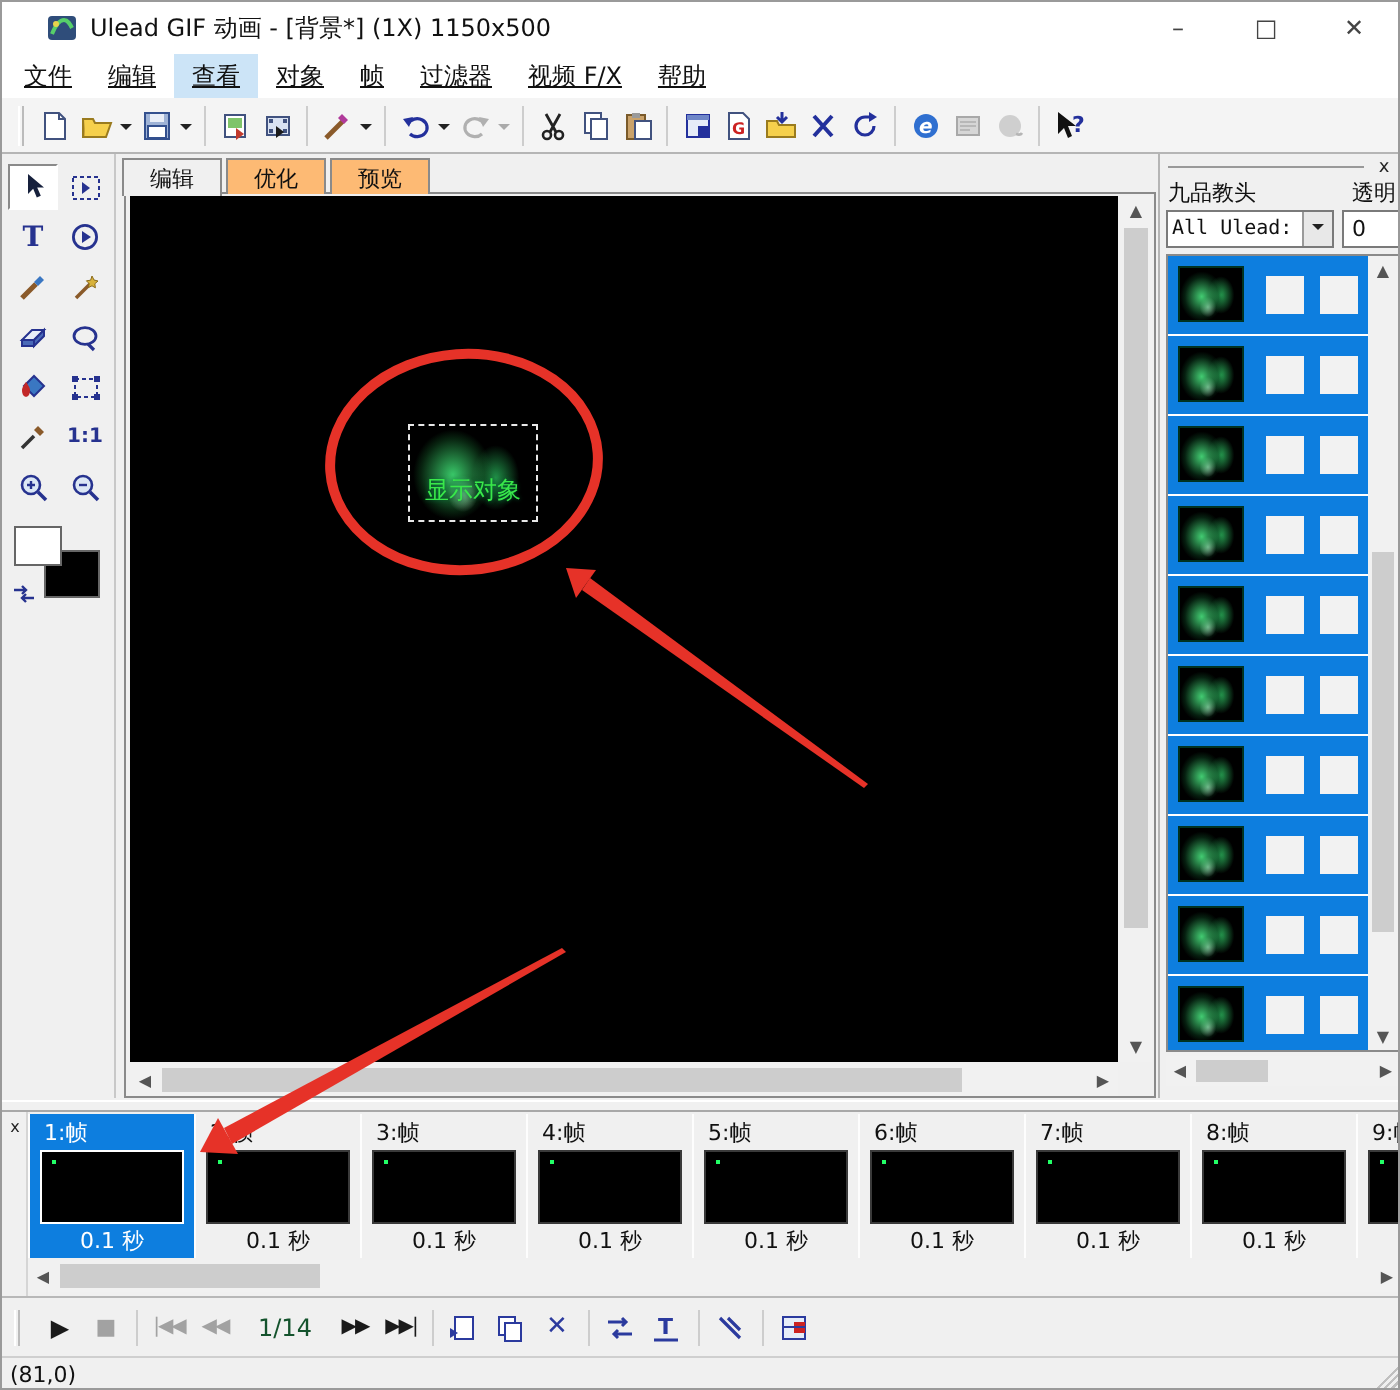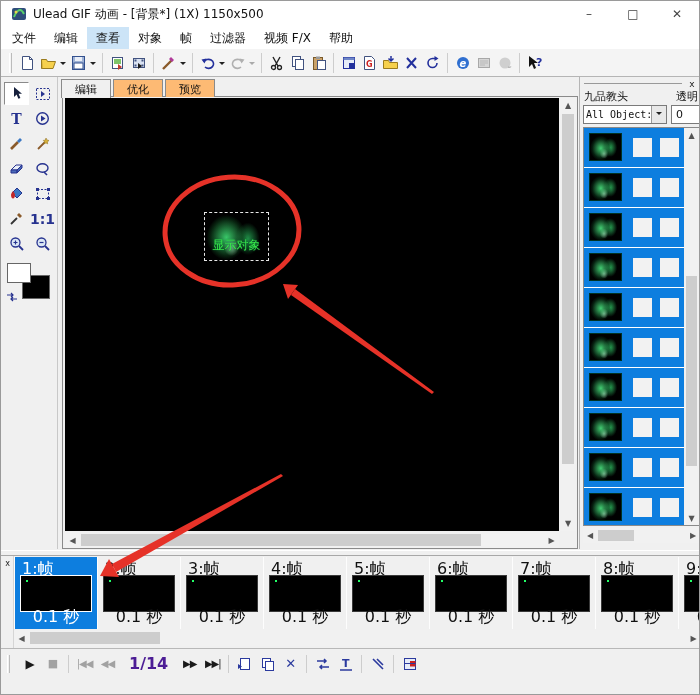--- a/index.html
+++ b/index.html
@@ -3,25 +3,25 @@
 <meta charset="utf-8">
 <style>
   * { box-sizing: border-box; margin:0; padding:0; }
   html,body { background:#dedede; }
   .app{
     position:relative; width:700px; height:695px; overflow:hidden;
     background:#f0f0f0; border:1px solid #9a9a9a;
     font-family:"DejaVu Sans","Liberation Sans",sans-serif; font-size:12px; color:#111;
   }
   
-  .titlebar{position:absolute;left:0;top:0;width:100%;height:26px;background:#fff;display:flex;align-items:center;gap:6px;padding-left:10px;}
+  .titlebar{position:absolute;left:0;top:0;width:100%;height:26px;background:#fff;display:flex;align-items:center;gap:6px;padding-left:22px;}
   .win-btns{margin-left:auto;display:flex;height:100%;}
   .win-btn{width:44px;height:100%;display:flex;align-items:center;justify-content:center;font-size:12px;color:#444;}
   
-  .menubar{position:absolute;left:0;top:26px;width:100%;height:22px;background:#fff;display:flex;padding-left:2px;}
+  .menubar{position:absolute;left:0;top:26px;width:100%;height:22px;background:#fff;display:flex;padding-left:2px;text-decoration:underline;}
   .menu-item{padding:3px 9px;white-space:nowrap;}
   .menu-item.active{background:#cce4f7;}
   
   .toolbar{position:absolute;left:0;top:48px;width:100%;height:28px;background:#f4f4f4;border-bottom:1px solid #b5b5b5;display:flex;align-items:center;padding-left:8px;}
   .tb-grip{width:3px;height:20px;border-left:1px solid #fff;border-right:1px solid #bbb;margin-right:5px;}
   .tb-btn{height:24px;min-width:21px;display:flex;align-items:center;justify-content:center;padding:0 1px;}
   .caret{width:0;height:0;border:3px solid transparent;border-top-color:#222;margin:5px 2px 0 1px;}
   .caret.dis{border-top-color:#aaa;}
   .tb-sep{width:1px;height:20px;background:#cdcdcd;margin:0 4px;}
   
@@ -73,36 +73,36 @@
   .chk.c1{left:49px;} .chk.c2{left:76px;}
   .obj-vscroll{position:absolute;right:0;top:0;width:15px;height:100%;background:#f1f1f1;}
   .rp-hscroll{position:absolute;left:3px;top:451px;width:117px;height:15px;background:#f1f1f1;}
   
   .divider{position:absolute;left:0;top:549px;width:700px;height:6px;background:#f0f0f0;border-top:1px solid #fff;border-bottom:1px solid #a8a8a8;}
   
   .timeline{position:absolute;left:0;top:555px;width:700px;height:92px;background:#f0f0f0;}
   .tl-close{position:absolute;left:1px;top:2px;width:11px;height:11px;font-size:8px;display:flex;align-items:center;justify-content:center;color:#222;}
   .tl-strip{position:absolute;left:0;top:0;width:13px;height:100%;border-right:1px solid #d5d5d5;}
   .tl-frames{position:absolute;left:13px;top:1px;width:687px;height:72px;display:flex;overflow:hidden;}
-  .frame{flex:0 0 83px;width:83px;position:relative;border-left:1px solid #fdfdfd;font-size:16px;}
+  .frame{flex:0 0 83px;width:83px;position:relative;border-left:1px solid #fdfdfd;font-size:11px;}
   .flabel{height:17px;padding:2px 0 0 7px;white-space:nowrap;}
   .fthumb{position:absolute;left:5px;top:18px;width:72px;height:37px;background:#000;border:1px solid #3a3a3a;}
   .fthumb::after{content:"";position:absolute;left:5px;top:4px;width:2px;height:2px;background:#2f6;}
   .fdur{position:absolute;bottom:1px;left:0;right:0;text-align:center;white-space:nowrap;}
   .frame.selected{background:#0d7edf;color:#fff;}
   .frame.selected .fthumb{border:1px solid #fff;}
   .tl-hscroll{position:absolute;left:13px;top:74px;width:687px;height:16px;background:#f1f1f1;}
   
   .playbar{position:absolute;left:0;top:647px;width:700px;height:30px;background:#f0f0f0;border-top:1px solid #b8b8b8;display:flex;align-items:center;padding-left:6px;}
   .pb-grip{width:3px;height:18px;border-left:1px solid #fff;border-right:1px solid #bbb;margin-right:8px;}
   .pb-btn{min-width:23px;height:22px;display:flex;align-items:center;justify-content:center;font-size:10px;color:#1a1a1a;letter-spacing:-1px;}
   .pb-btn.dis{color:#a2a2a2;}
   .pb-btn.blue{color:#2b3a9e;font-weight:bold;letter-spacing:0;}
   .pb-sep{width:1px;height:18px;background:#cdcdcd;margin:0 4px;}
-  .counter{margin:0 10px;font-size:16px;color:#4c1d95;letter-spacing:0;font-weight:bold;}
+  .counter{margin:0 10px;font-size:12px;color:#14532d;letter-spacing:0;}
   
   .statusbar{position:absolute;left:0;top:677px;width:700px;height:18px;background:#f0f0f0;border-top:1px solid #cfcfcf;font-size:11px;padding:2px 0 0 4px;}
   .resize-grip{position:absolute;right:1px;bottom:1px;width:13px;height:13px;
     background:linear-gradient(135deg,transparent 0 50%,#c0c0c0 50% 57%,transparent 57% 64%,#c0c0c0 64% 71%,transparent 71% 78%,#c0c0c0 78% 85%,transparent 85%);}
   
   .annot{position:absolute;left:0;top:0;width:700px;height:695px;z-index:40;pointer-events:none;}
   svg{display:block;}
 </style>
 </head>
 <body>
@@ -338,21 +338,21 @@
           <rect x="12" y="10" width="3" height="3" fill="#26328f"></rect>
         </svg>
       </div>
     <div class="tool-btn">
         <svg width="15" height="15" viewBox="0 0 15 15">
           <path d="M2 13l6-6" stroke="#333" stroke-width="1.8"></path>
           <path d="M8 4l3 3 2-2-3-3z" fill="#8a5a2a"></path>
         </svg>
       </div>
     <div class="tool-btn">
-        <span style="font-size:14px;">1:1</span>
+        <span style="font-size:10px;">1:1</span>
       </div>
     <div class="tool-btn">
         <svg width="15" height="15" viewBox="0 0 15 15">
           <circle cx="6.5" cy="6.5" r="4.5" fill="#dbe7f5" stroke="#26328f" stroke-width="1.3"></circle>
           <path d="M10 10l4 4" stroke="#26328f" stroke-width="1.8"></path>
           <path d="M4.5 6.5h4M6.5 4.5v4" stroke="#26328f" stroke-width="1.2"></path>
         </svg>
       </div>
     <div class="tool-btn">
         <svg width="15" height="15" viewBox="0 0 15 15">
@@ -396,21 +396,21 @@
 
   <div class="rpanel">
     <div class="rp-grip"></div>
     <div class="rp-close">x</div>
     <div class="rp-labels">
       <span>九品教头</span>
       <span>透明</span>
     </div>
     <div class="rp-ctrls">
       <div class="combo">
-        <span class="combo-text">All Object:</span>
+        <span class="combo-text">All Ulead:</span>
         <span class="combo-btn">
             <span class="caret" style="margin:0;"></span>
           </span>
       </div>
       <div class="spin">0</div>
     </div>
     <div class="obj-list">
       <div class="obj-row">
           <div class="obj-thumb"></div>
           <span class="chk c1"></span>
@@ -579,20 +579,24 @@
     <div class="pb-sep"></div>
     <div class="pb-btn">
         <svg width="16" height="16" viewBox="0 0 16 16">
           <rect x="2.5" y="2.5" width="11" height="11" fill="#e6ecf8" stroke="#2b3a9e"></rect>
           <rect x="8" y="5" width="5.5" height="5.5" fill="#c22"></rect>
           <path d="M2.5 7.5h11" stroke="#2b3a9e"></path>
         </svg>
       </div>
   </div>
 
+  <div class="statusbar">
+    <span>(81,0)</span>
+    <div class="resize-grip"></div>
+  </div>
 
   <svg class="annot" viewBox="0 0 700 695">
     <ellipse cx="231" cy="230" rx="67" ry="54" fill="none" stroke="#e63228" stroke-width="5" transform="rotate(-4 231 230)"></ellipse>
     <polygon points="433,391 431,393 290,294 294,288" fill="#e63228"></polygon>
     <polygon points="282,283 297,284 287,298" fill="#e63228"></polygon>
     <polygon points="282,475 280,473 111,563 115,571" fill="#e63228"></polygon>
     <polygon points="99,575 118,576 108,558" fill="#e63228"></polygon>
   </svg>
 
 </div>

